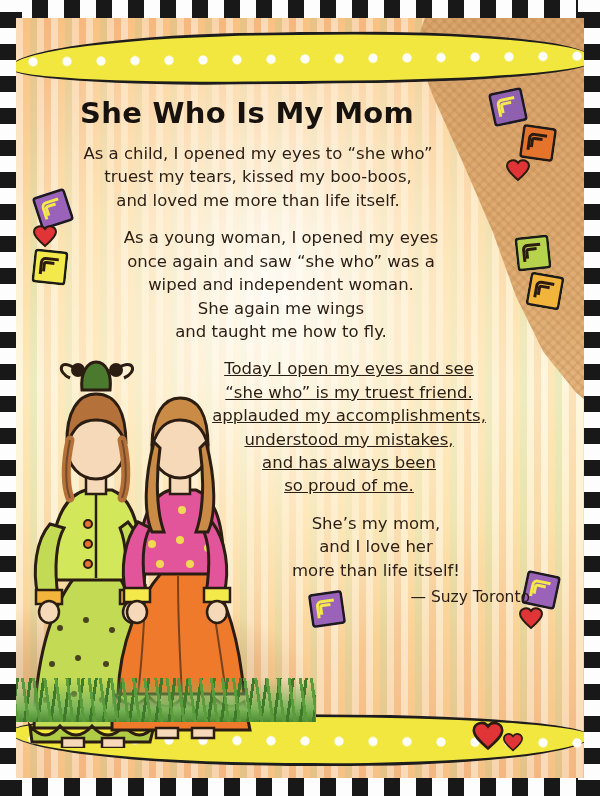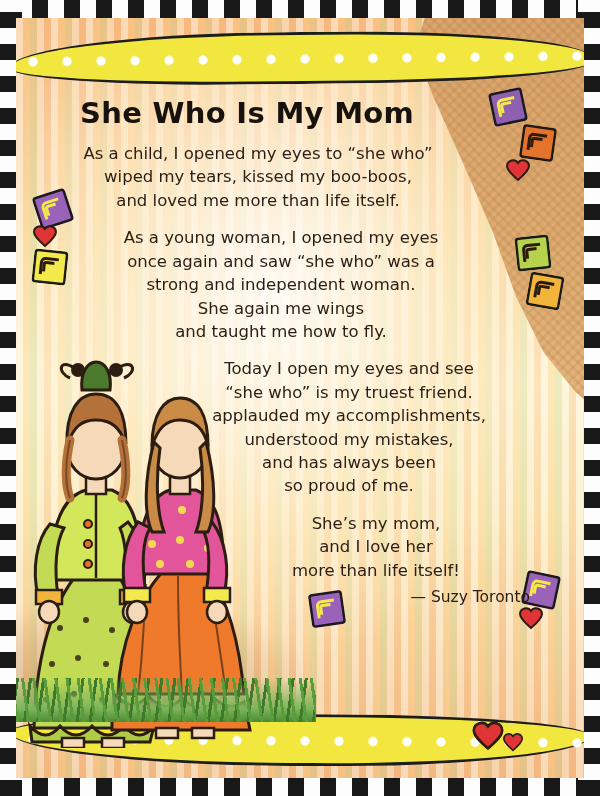--- a/index.html
+++ b/index.html
@@ -138,21 +138,21 @@
   }
   .stanza {
     font-size: 16.5px;
     line-height: 1.42;
     margin: 0 0 14px 0;
     color: #2a1d14;
   }
   .stanza .line { display: block; white-space: pre; text-align: center; }
   .stanza-1 { text-align: center; padding-right: 86px; }
   .stanza-2 { text-align: center; padding-right: 40px; }
-  .stanza-3 { text-align: center; padding-left: 96px; }
+  .stanza-3 { text-align: center; padding-left: 96px; text-decoration: underline; }
   .stanza-4 { text-align: center; padding-left: 150px; margin-bottom: 6px;}
   .signature {
     text-align: right;
     font-size: 15.5px;
     padding-right: 6px;
     color: #2a1d14;
   }
 
   
   .swirl {
@@ -300,28 +300,28 @@
       <svg viewBox="0 0 26 24" aria-hidden="true">
           <path d="M13 22C6 16 2 12 2 8a6 6 0 0 1 11-3A6 6 0 0 1 24 8c0 4-4 8-11 14z" fill="#e03437" stroke="#2c1c10" stroke-width="2"></path>
         </svg>
     </div>
 
     <div class="poem">
       <h1 class="poem-title">She Who Is My Mom</h1>
 
       <p class="stanza stanza-1">
         <span class="line">As a child, I opened my eyes to “she who”</span>
-        <span class="line">wiped my tears, kissed my boo-boos,</span>
+        <span class="line">truest my tears, kissed my boo-boos,</span>
         <span class="line">and loved me more than life itself.</span>
       </p>
 
       <p class="stanza stanza-2">
         <span class="line">As a young woman, I opened my eyes</span>
         <span class="line">once again and saw “she who” was a</span>
-        <span class="line">strong and independent woman.</span>
+        <span class="line">wiped and independent woman.</span>
         <span class="line">She again me wings</span>
         <span class="line">and taught me how to fly.</span>
       </p>
 
       <p class="stanza stanza-3">
         <span class="line">Today I open my eyes and see</span>
         <span class="line">“she who” is my truest friend.</span>
         <span class="line">applauded my accomplishments,</span>
         <span class="line">understood my mistakes,</span>
         <span class="line">and has always been</span>

